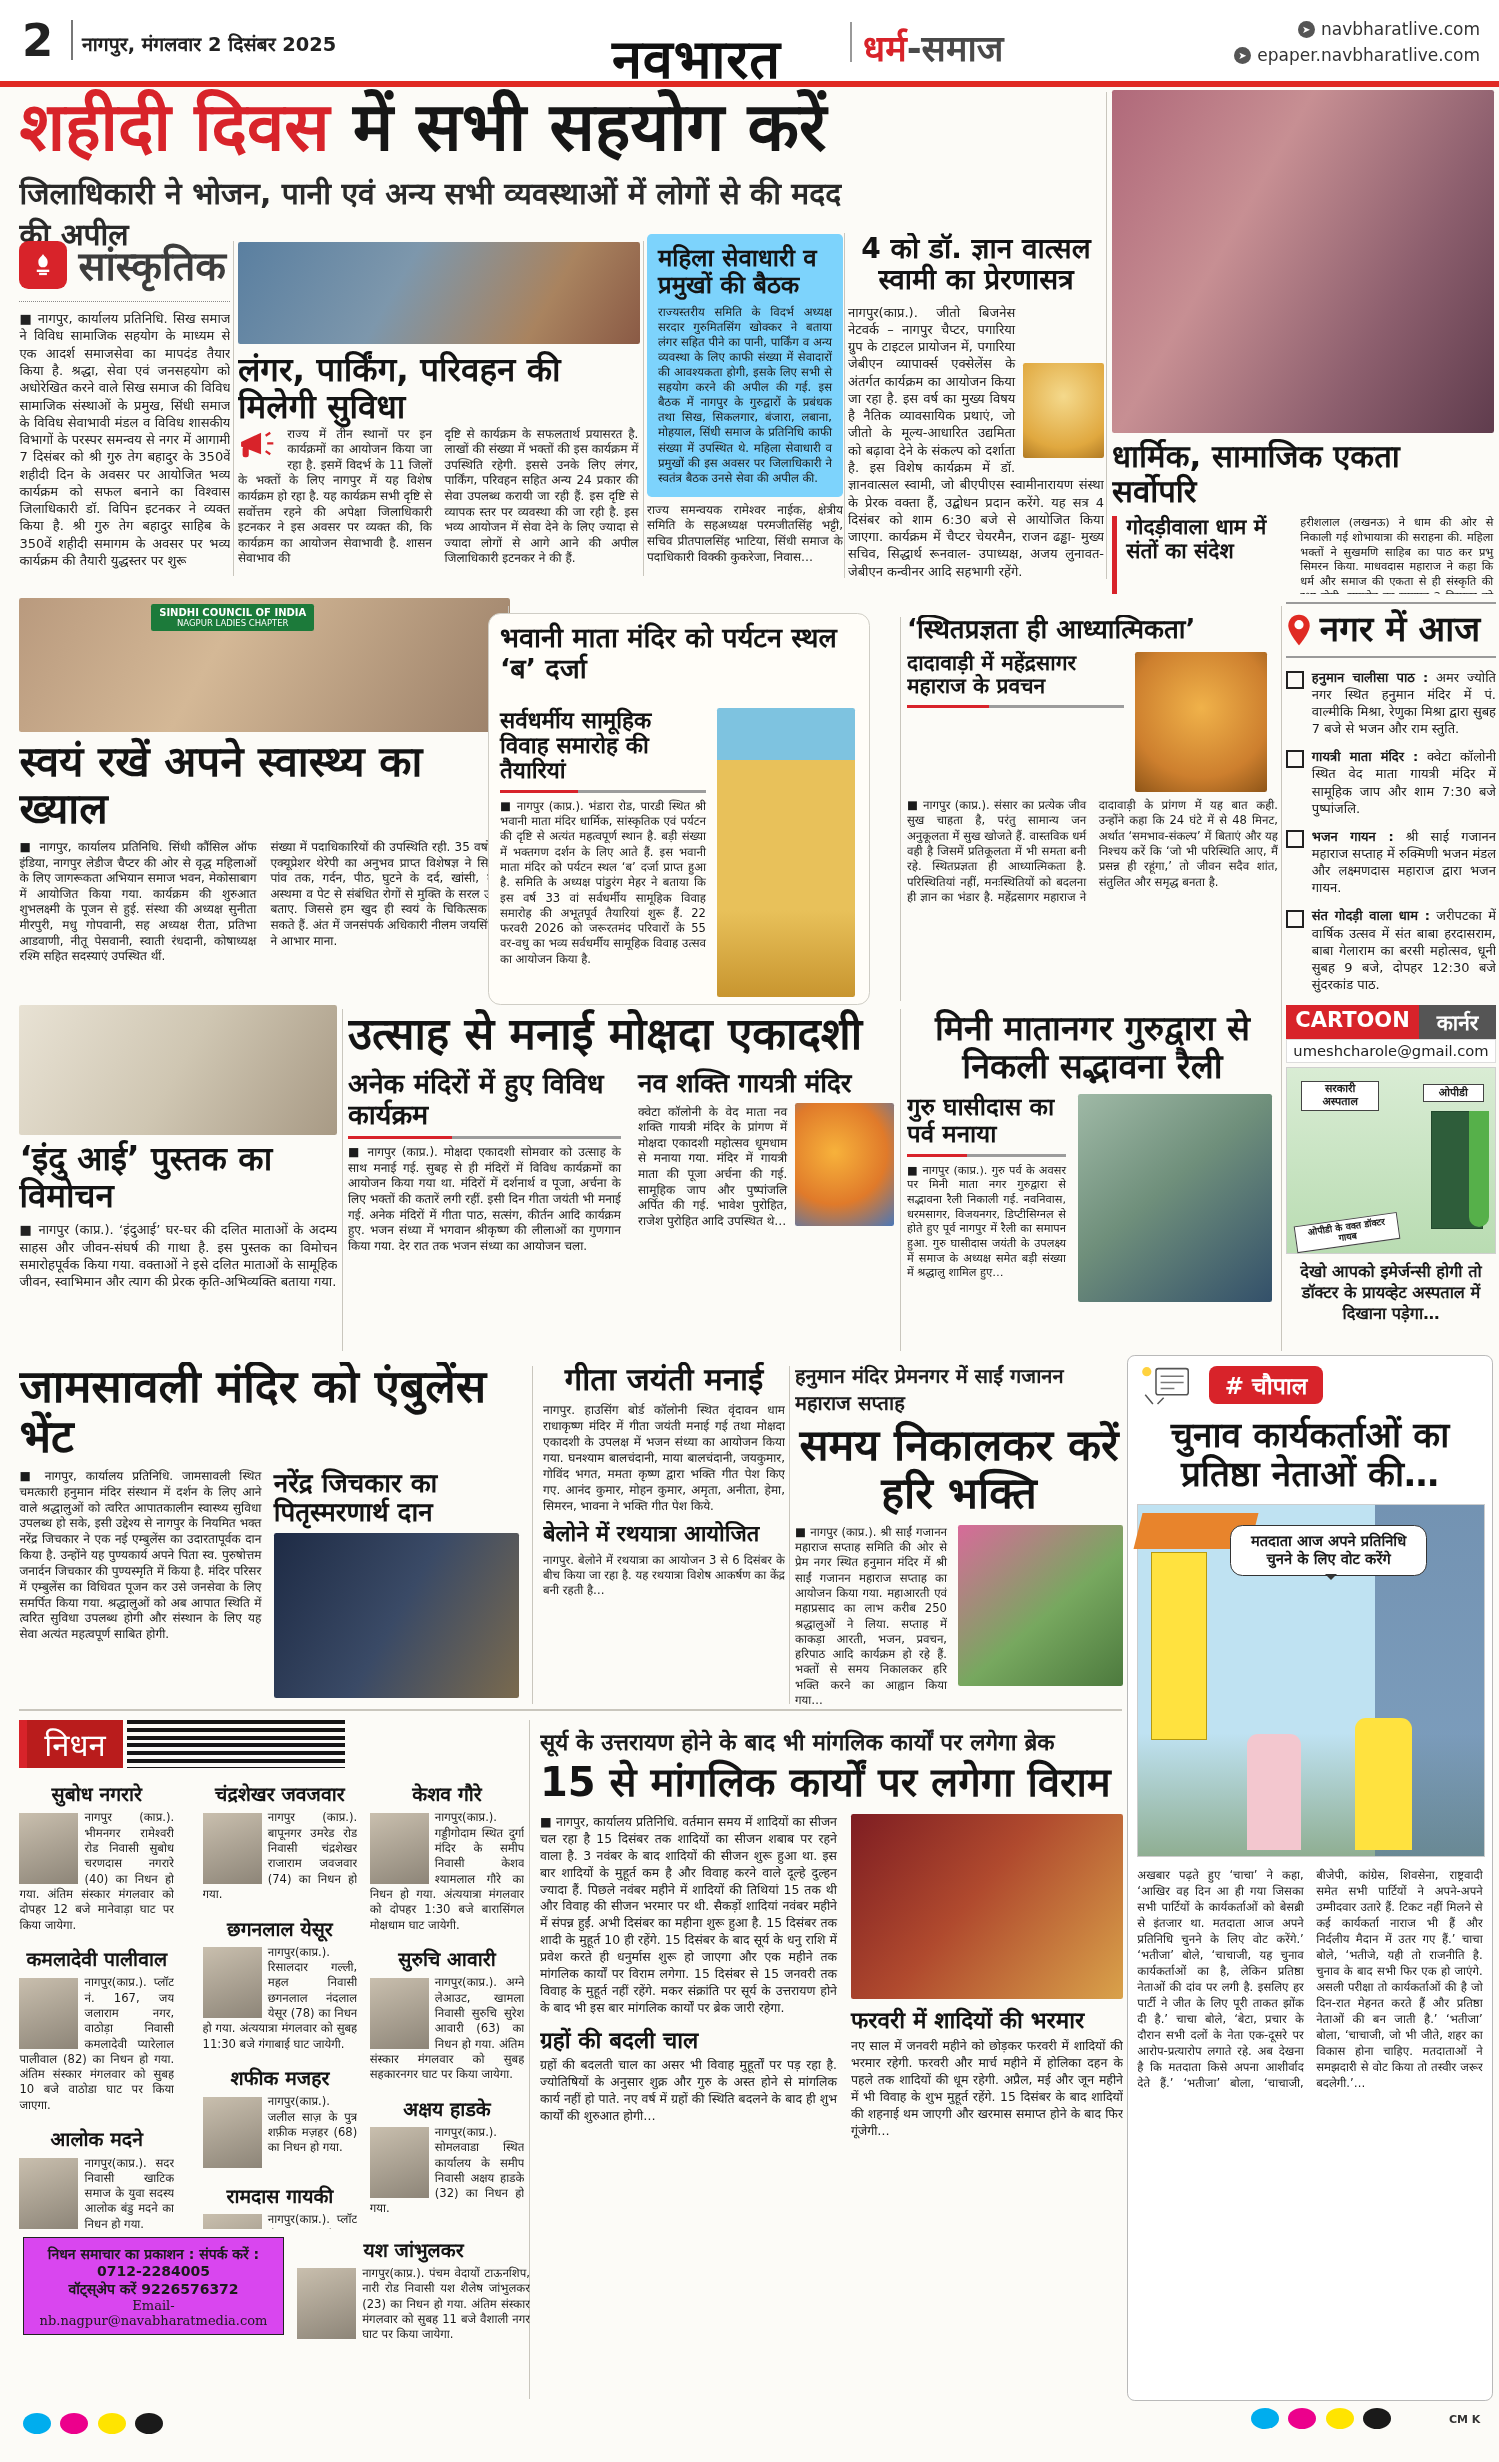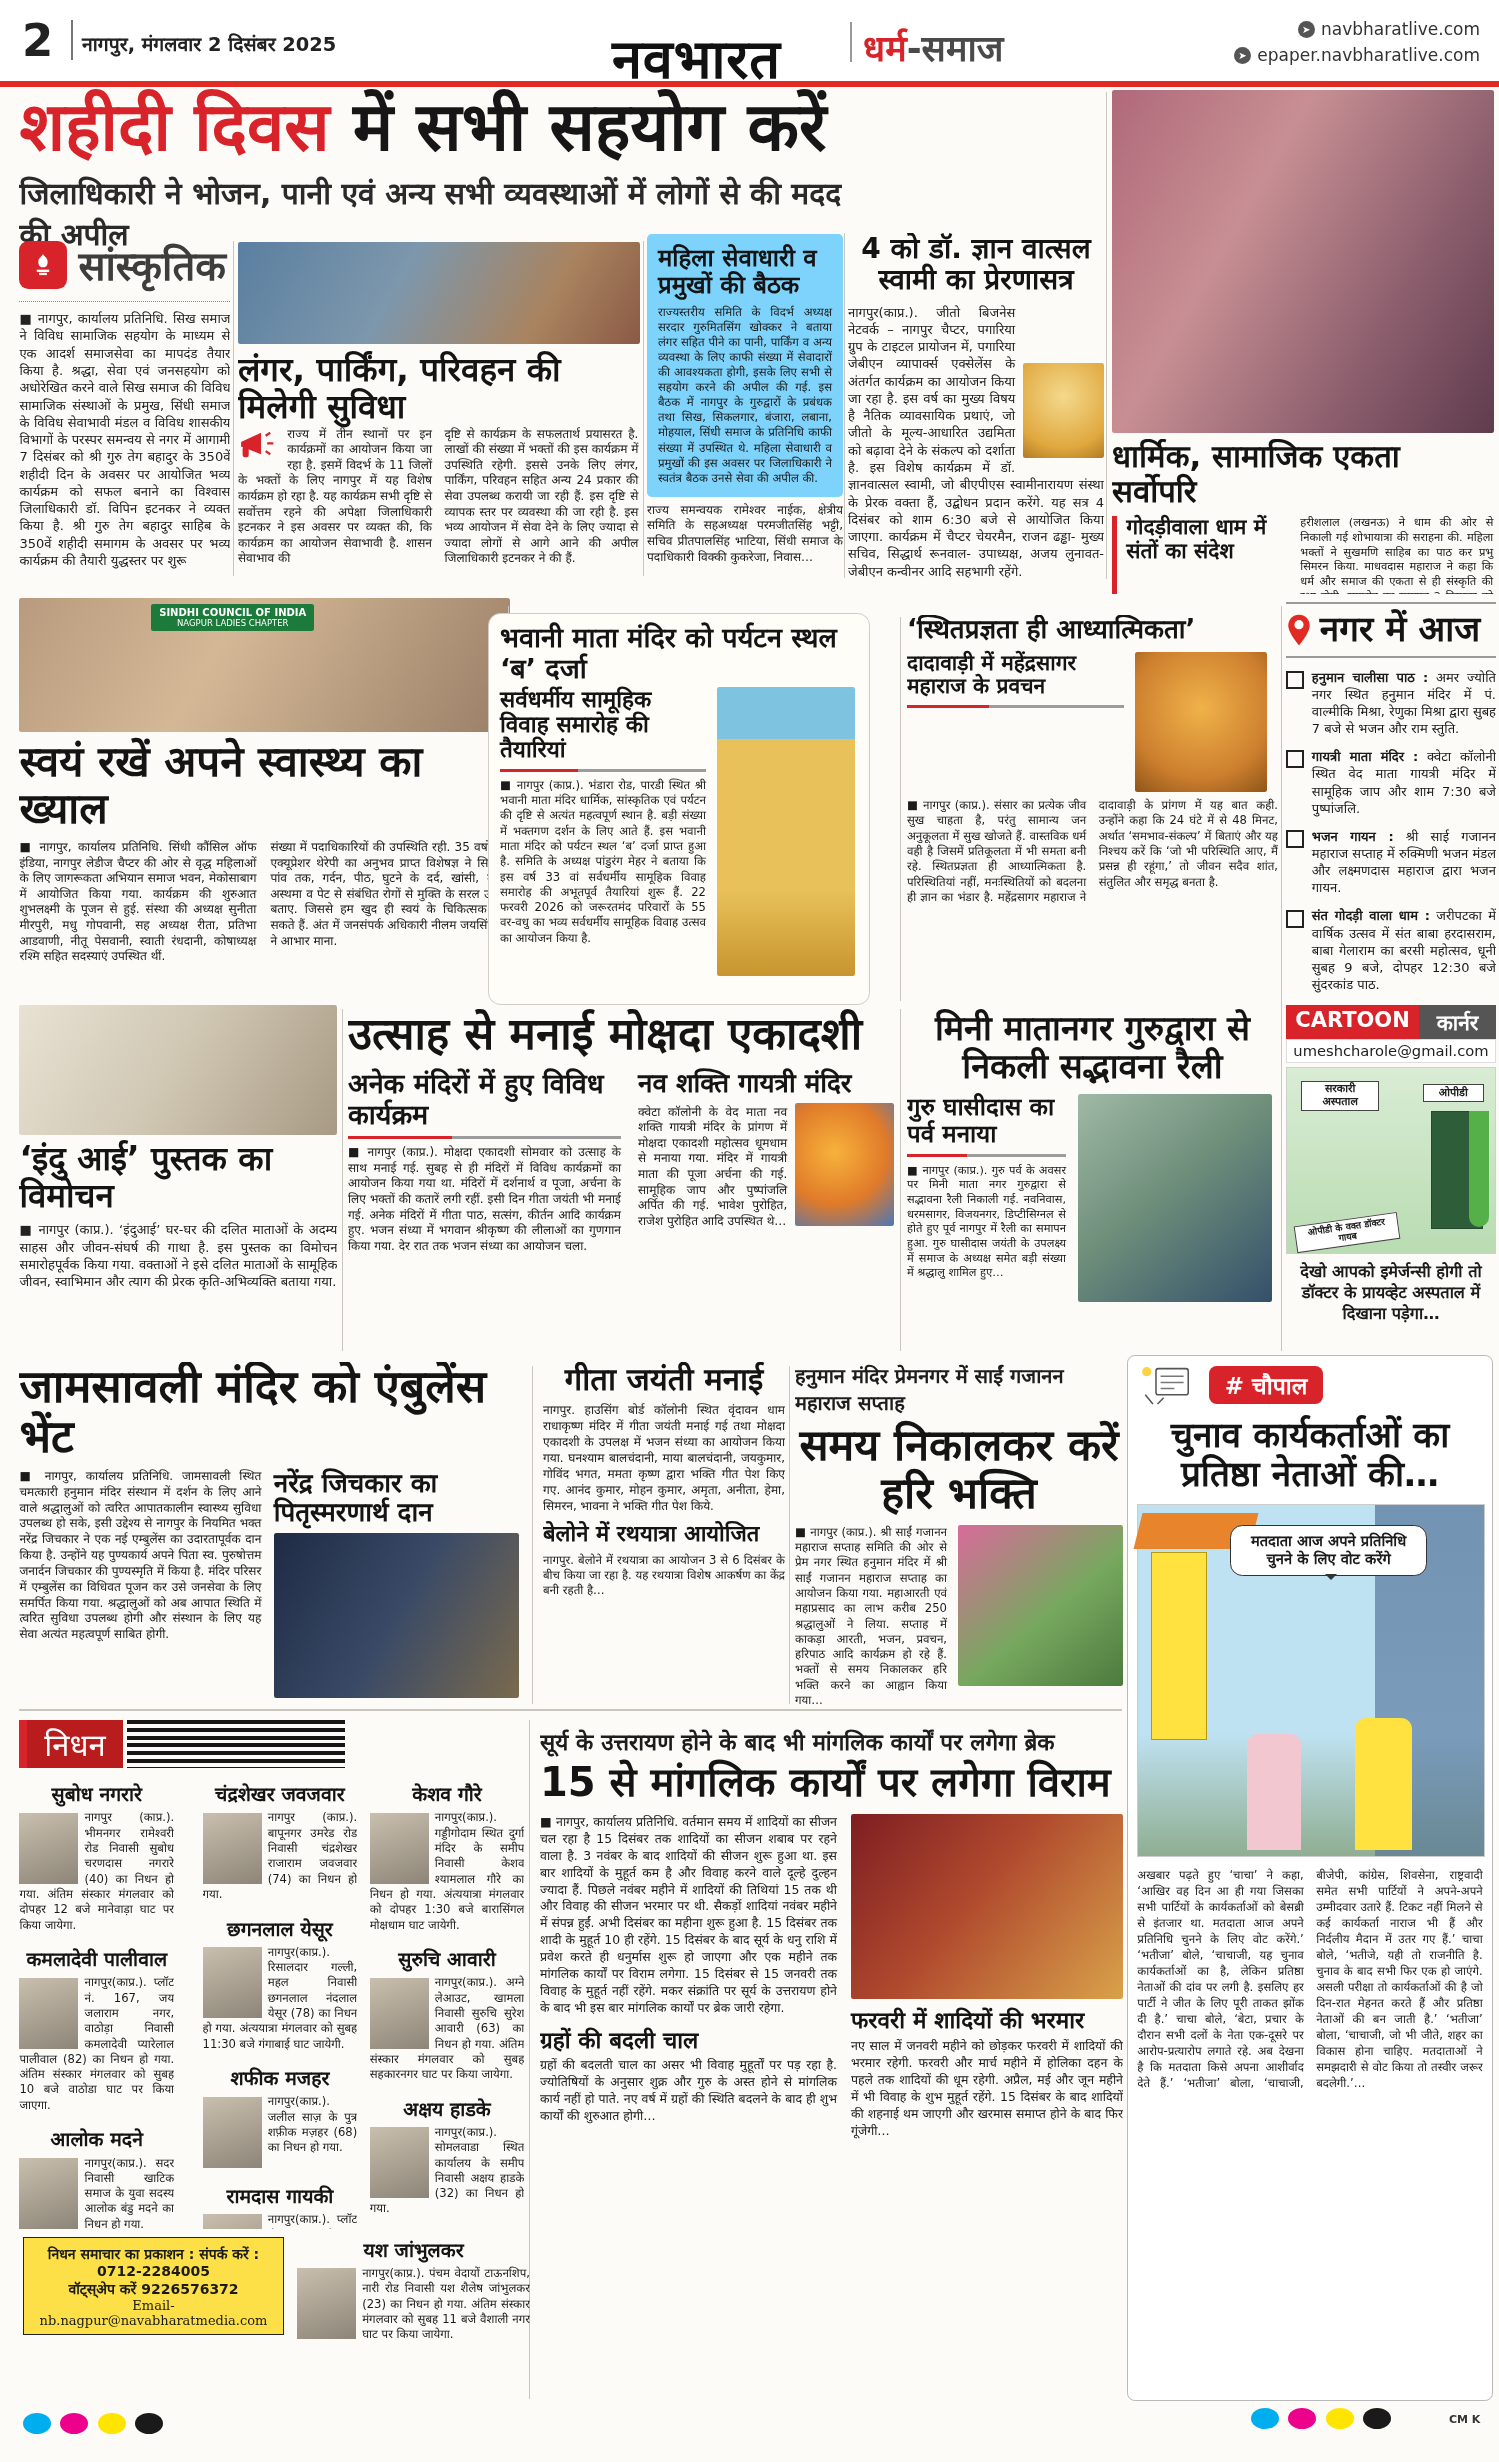--- a/index.html
+++ b/index.html
@@ -54,21 +54,21 @@
   .ct-cap{font-size:16.3px;font-weight:bold;text-align:center;line-height:1.3;margin-top:6.2px;}
   
   .nid-hdr{display:flex;align-items:stretch;height:48px;}
   .nid-red{width:7.8px;background:#d8232a;}
   .nid-black{background:#b91c1c;color:#fff;font-size:31px;font-weight:400;display:flex;align-items:center;padding:0 17px;}
   .nid-stripes{flex:1;background:repeating-linear-gradient(180deg,#161616 0 3.9px,#fcfbf7 3.9px 7.8px);margin-left:4.7px;}
   .obit{margin-bottom:12.4px;overflow:hidden;}
   .obit h4{margin:0 0 3.1px 0;font-size:19.4px;text-align:center;font-weight:900;color:#141414;}
   .obit .ph{float:left;width:59px;height:71px;margin:2.3px 6.2px 1.6px 0;background:linear-gradient(160deg,#c9bfae,#8d8578);}
   .obit p{margin:0;font-size:11.6px;line-height:1.32;text-align:justify;}
-  .contact{border:1.6px solid #222;background:#fde047;text-align:center;padding:6.2px 4.7px;}
+  .contact{border:1.6px solid #222;background:#d946ef;text-align:center;padding:6.2px 4.7px;}
   
   .chp-box{border:1.6px solid #b9b9b9;border-radius:7.8px;background:#fff;padding:7.8px 9.3px;}
   .chp-badge{background:#d8232a;color:#fff;font-size:23px;font-weight:900;border-radius:7.8px;padding:3.1px 15.5px;display:inline-block;}
   .bubble{position:absolute;background:#fff;border:1.6px solid #333;border-radius:12.4px;padding:6.2px 7.8px;
           font-size:14.7px;font-weight:bold;text-align:center;line-height:1.25;}
   .bubble:after{content:"";position:absolute;left:48%;bottom:-11px;border:6.2px solid transparent;border-top-color:#333;}
   .dots{display:flex;gap:9.3px;align-items:center;}
   .dot{width:28px;height:21px;border-radius:50%;}
   .kick{font-weight:900;color:#1d1d1d;}
 </style>
@@ -176,21 +176,21 @@
     <div class="hl" style="font-size:42px;margin-top:6.2px;">स्वयं रखें अपने स्वास्थ्य का ख्याल</div>
     <div style="display:flex;gap:14px;margin-top:7.8px;">
       <p class="small just" style="width:237px;margin:0;">■ नागपुर, कार्यालय प्रतिनिधि. सिंधी कौंसिल ऑफ इंडिया, नागपुर लेडीज चैप्टर की ओर से वृद्ध महिलाओं के लिए जागरूकता अभियान समाज भवन, मेकोसाबाग में आयोजित किया गया. कार्यक्रम की शुरुआत शुभलक्ष्मी के पूजन से हुई. संस्था की अध्यक्ष सुनीता मीरपुरी, मधु गोपवानी, सह अध्यक्ष रीता, प्रतिभा आडवाणी, नीतू पेसवानी, स्वाती रंधदानी, कोषाध्यक्ष रश्मि सहित सदस्याएं उपस्थित थीं.</p>
       <p class="small just" style="width:237px;margin:0;">संख्या में पदाधिकारियों की उपस्थिति रही. 35 वर्षों का एक्यूप्रेशर थेरेपी का अनुभव प्राप्त विशेषज्ञ ने सिर से पांव तक, गर्दन, पीठ, घुटने के दर्द, खांसी, दमा, अस्थमा व पेट से संबंधित रोगों से मुक्ति के सरल उपाय बताए. जिससे हम खुद ही स्वयं के चिकित्सक बन सकते हैं. अंत में जनसंपर्क अधिकारी नीलम जयसिंघानी ने आभार माना.</p>
     </div>
   </div>
   <div class="vline" style="left:508px;top:606px;height:392px;"></div>
 
   <div class="abs rnd" style="left:488px;top:613px;width:382px;height:392px;padding:9.3px 11px;box-sizing:border-box;overflow:hidden;">
     <div class="hl" style="font-size:27px;">भवानी माता मंदिर को पर्यटन स्थल ‘ब’ दर्जा</div>
-    <div style="display:flex;gap:11px;margin-top:3px;">
+    <div style="display:flex;gap:11px;margin-top:24px;">
       <div style="width:206px;">
         <div class="hl" style="font-size:22.5px;">सर्वधर्मीय सामूहिक विवाह समारोह की तैयारियां</div>
         <div class="rule-rg"></div>
         <p class="just" style="margin:0;font-size:11.6px;line-height:1.32;">■ नागपुर (काप्र.). भंडारा रोड, पारडी स्थित श्री भवानी माता मंदिर धार्मिक, सांस्कृतिक एवं पर्यटन की दृष्टि से अत्यंत महत्वपूर्ण स्थान है. बड़ी संख्या में भक्तगण दर्शन के लिए आते हैं. इस भवानी माता मंदिर को पर्यटन स्थल ‘ब’ दर्जा प्राप्त हुआ है. समिति के अध्यक्ष पांडुरंग मेहर ने बताया कि इस वर्ष 33 वां सर्वधर्मीय सामूहिक विवाह समारोह की अभूतपूर्व तैयारियां शुरू हैं. 22 फरवरी 2026 को जरूरतमंद परिवारों के 55 वर-वधु का भव्य सर्वधर्मीय सामूहिक विवाह उत्सव का आयोजन किया है.</p>
       </div>
       <div class="photo" style="width:138px;height:289px;background:linear-gradient(180deg,#7ec3e0 0 18%,#e8c15a 18% 70%,#c8952f);"></div>
     </div>
   </div>
   <div class="vline" style="left:900px;top:617px;height:384px;"></div>
 

